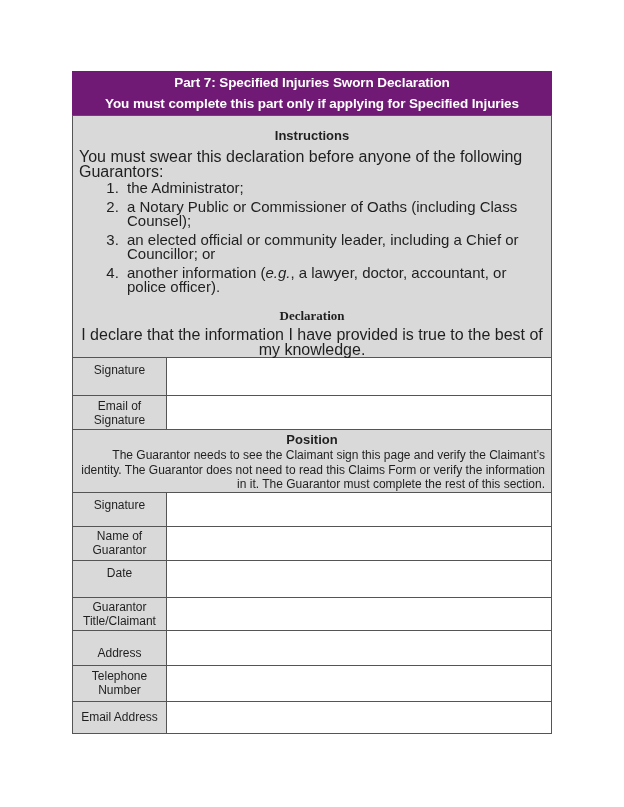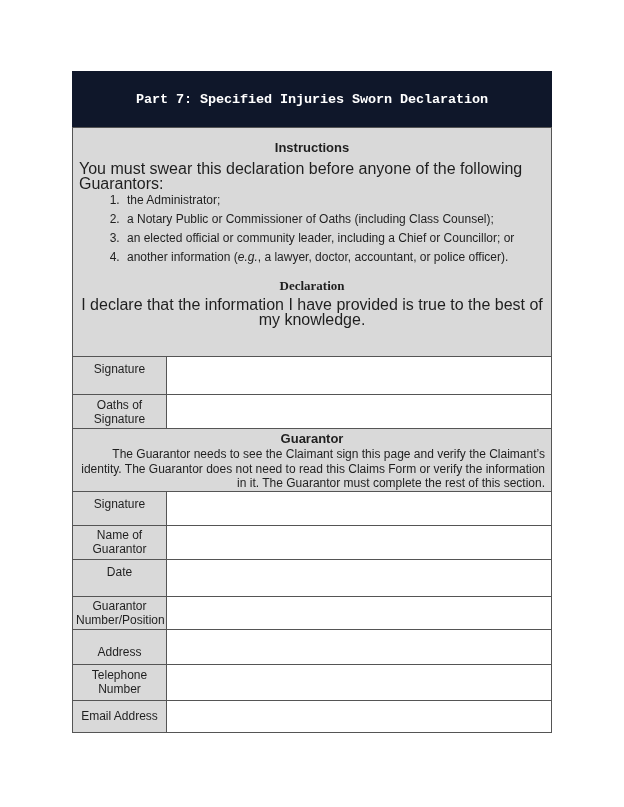--- a/index.html
+++ b/index.html
@@ -12,29 +12,28 @@
     overflow: hidden;
   }
   .page {
     position: absolute;
     left: 72px; top: 71px;
     width: 480px;
   }
 
   
   .banner {
-    background: #0f172a;
+    background: #701a75;
     color: #ffffff;
-    height: 56px;
+    height: 44px;
     display: flex;
     flex-direction: column;
     align-items: center;
     justify-content: center;
     text-align: center;
-    font-family: Liberation Mono, monospace;
   }
   .banner .bline {
     font-weight: bold;
     font-size: 13.5px;
     line-height: 21px;
     letter-spacing: -0.1px;
     white-space: nowrap;
   }
 
   
@@ -71,21 +70,21 @@
     text-align: left;
     padding-left: 2px;
     margin-bottom: 2px;
   }
   ol.guarantor-list {
     margin: 2px 0 0 0;
     padding-left: 46px;
     list-style-type: decimal;
   }
   ol.guarantor-list li {
-    font-size: 12px;
+    font-size: 15px;
     line-height: 14px;
     margin-bottom: 5px;
     padding-left: 4px;
   }
   .decl-title { margin-top: 14px; margin-bottom: 4px; font-family: Liberation Serif, serif; }
   .decl-text {
     font-size: 16px;
     line-height: 15px;
     text-align: center;
   }
@@ -129,20 +128,21 @@
   .h36 td { height: 36px; }
   .h32 td { height: 32px; }
 </style>
 </head>
 <body>
 
 <div class="page">
 
   <div class="banner">
     <div class="bline">Part 7: Specified Injuries Sworn Declaration</div>
+    <div class="bline">You must complete this part only if applying for Specified Injuries</div>
   </div>
 
   <table class="form">
     <colgroup>
         <col class="c-label">
         <col>
       </colgroup>
 
     <tbody>
         <tr>
@@ -158,45 +158,45 @@
         <div class="section-title decl-title">Declaration</div>
         <div class="decl-text">I declare that the information I have provided is true to the best of my knowledge.</div>
       </td>
     </tr>
 
     <tr class="h38">
       <td class="gray label v-top">Signature</td>
       <td class="value"></td>
     </tr>
     <tr class="h34">
-      <td class="gray label v-mid">Oaths of Signature</td>
+      <td class="gray label v-mid">Email of Signature</td>
       <td class="value"></td>
     </tr>
 
     <tr>
       <td colspan="2" class="gray cell-gheader">
-        <div class="gheader-title">Guarantor</div>
+        <div class="gheader-title">Position</div>
         <div class="gheader-note">The Guarantor needs to see the Claimant sign this page and verify the Claimant’s identity. The Guarantor does not need to read this Claims Form or verify the information in it. The Guarantor must complete the rest of this section.</div>
       </td>
     </tr>
 
     <tr class="h34">
       <td class="gray label v-top">Signature</td>
       <td class="value"></td>
     </tr>
     <tr class="h34">
       <td class="gray label v-mid">Name of Guarantor</td>
       <td class="value"></td>
     </tr>
     <tr class="h37">
       <td class="gray label v-top">Date</td>
       <td class="value"></td>
     </tr>
     <tr class="h33">
-      <td class="gray label v-mid">Guarantor Number/Position</td>
+      <td class="gray label v-mid">Guarantor Title/Claimant</td>
       <td class="value"></td>
     </tr>
     <tr class="h35">
       <td class="gray label v-bot">Address</td>
       <td class="value"></td>
     </tr>
     <tr class="h36">
       <td class="gray label v-mid">Telephone Number</td>
       <td class="value"></td>
     </tr>

